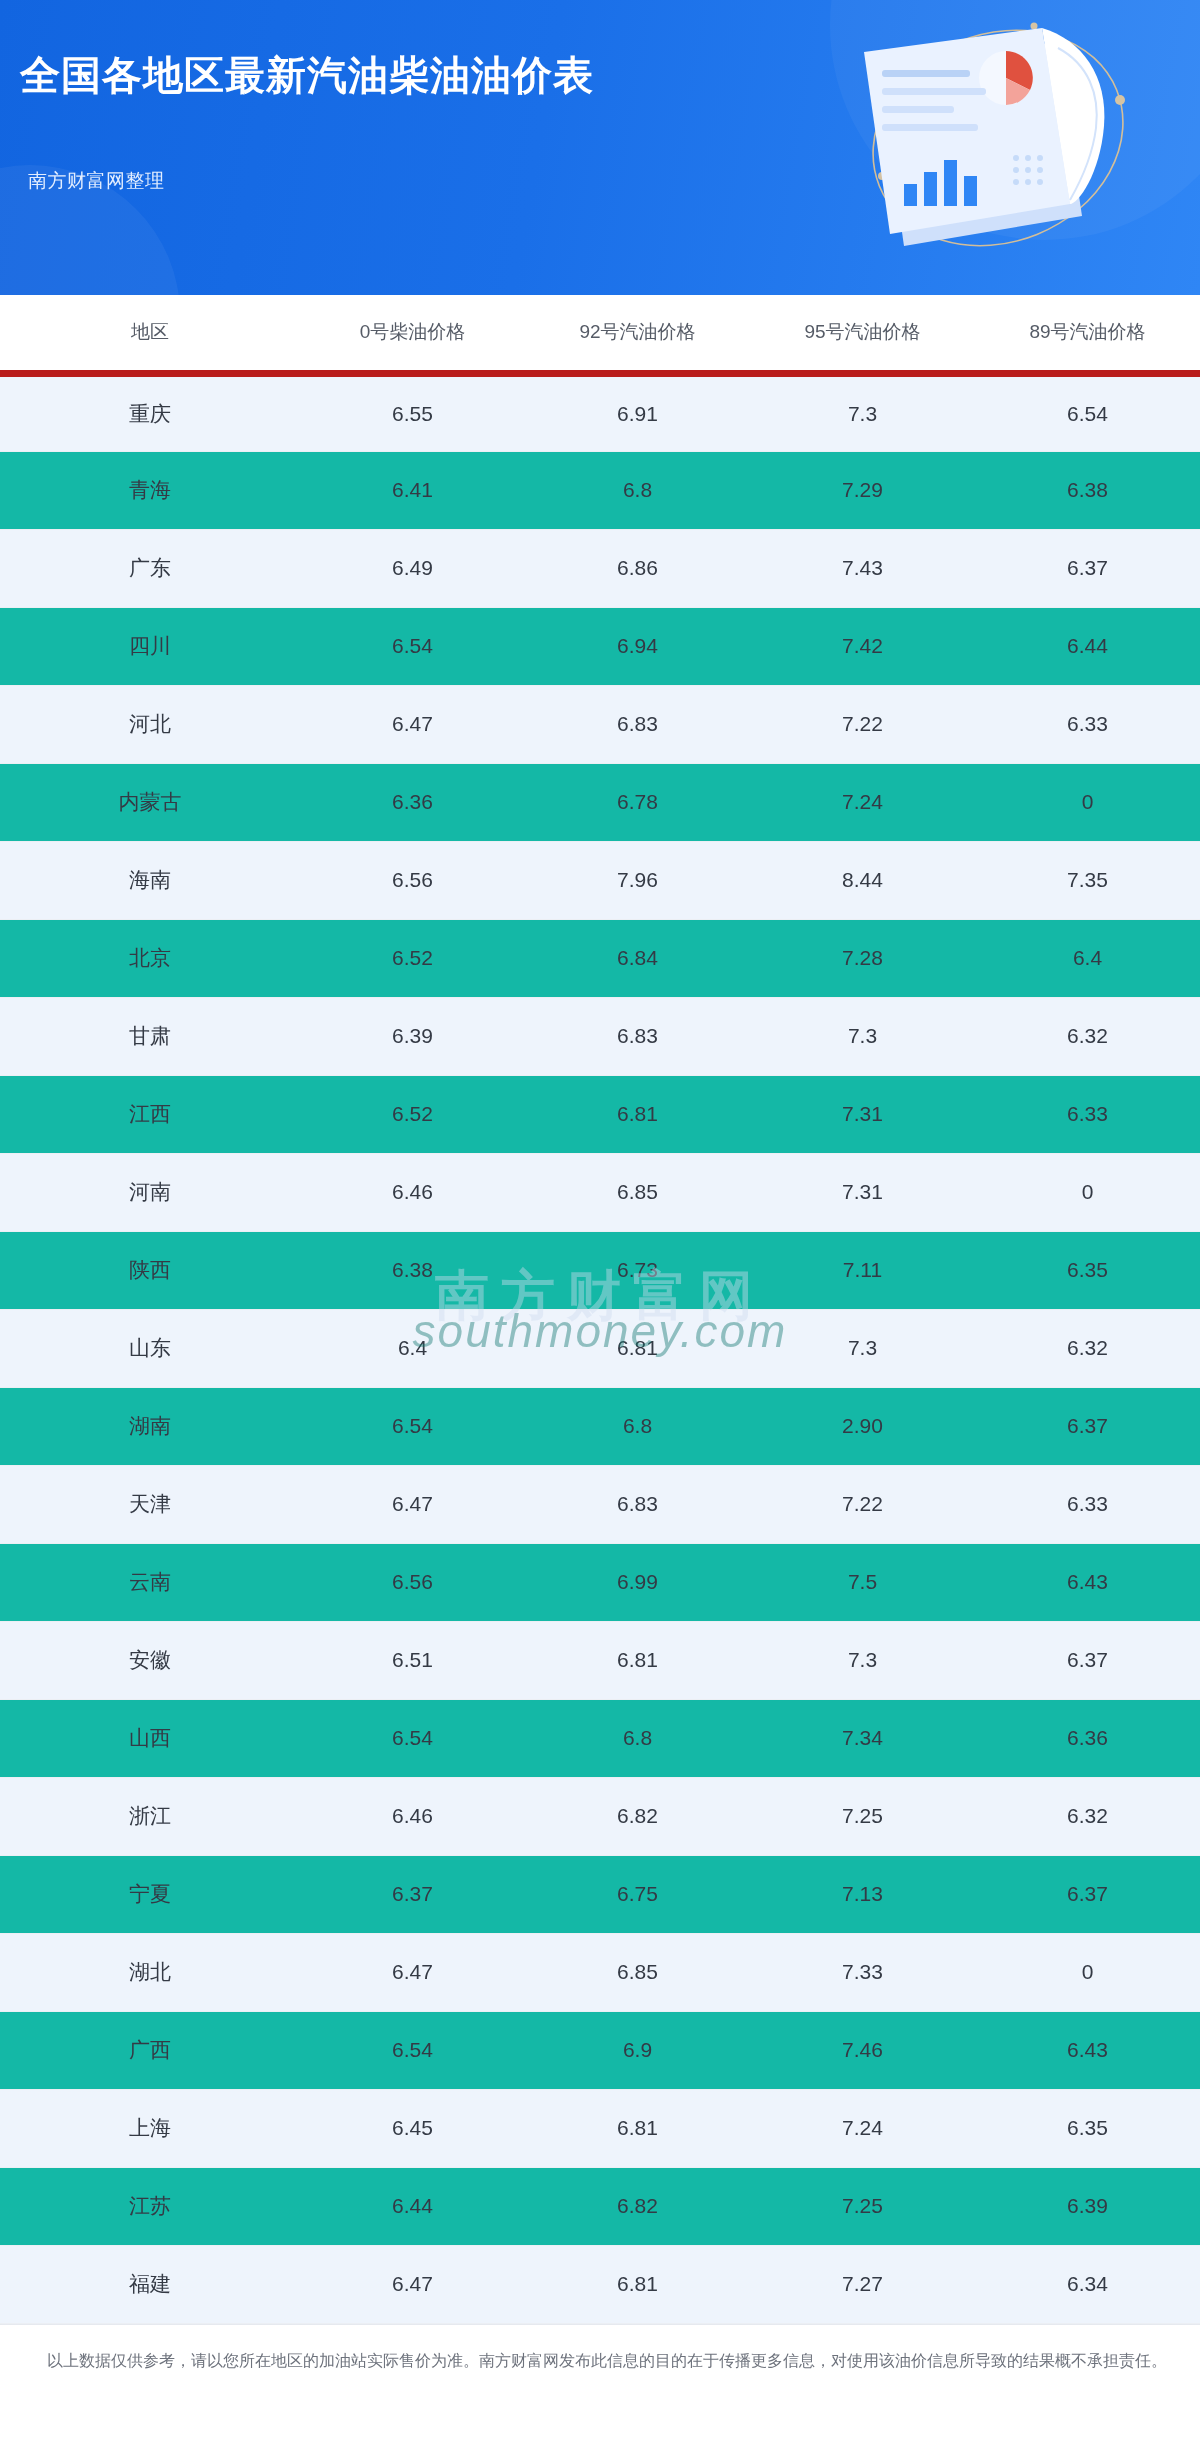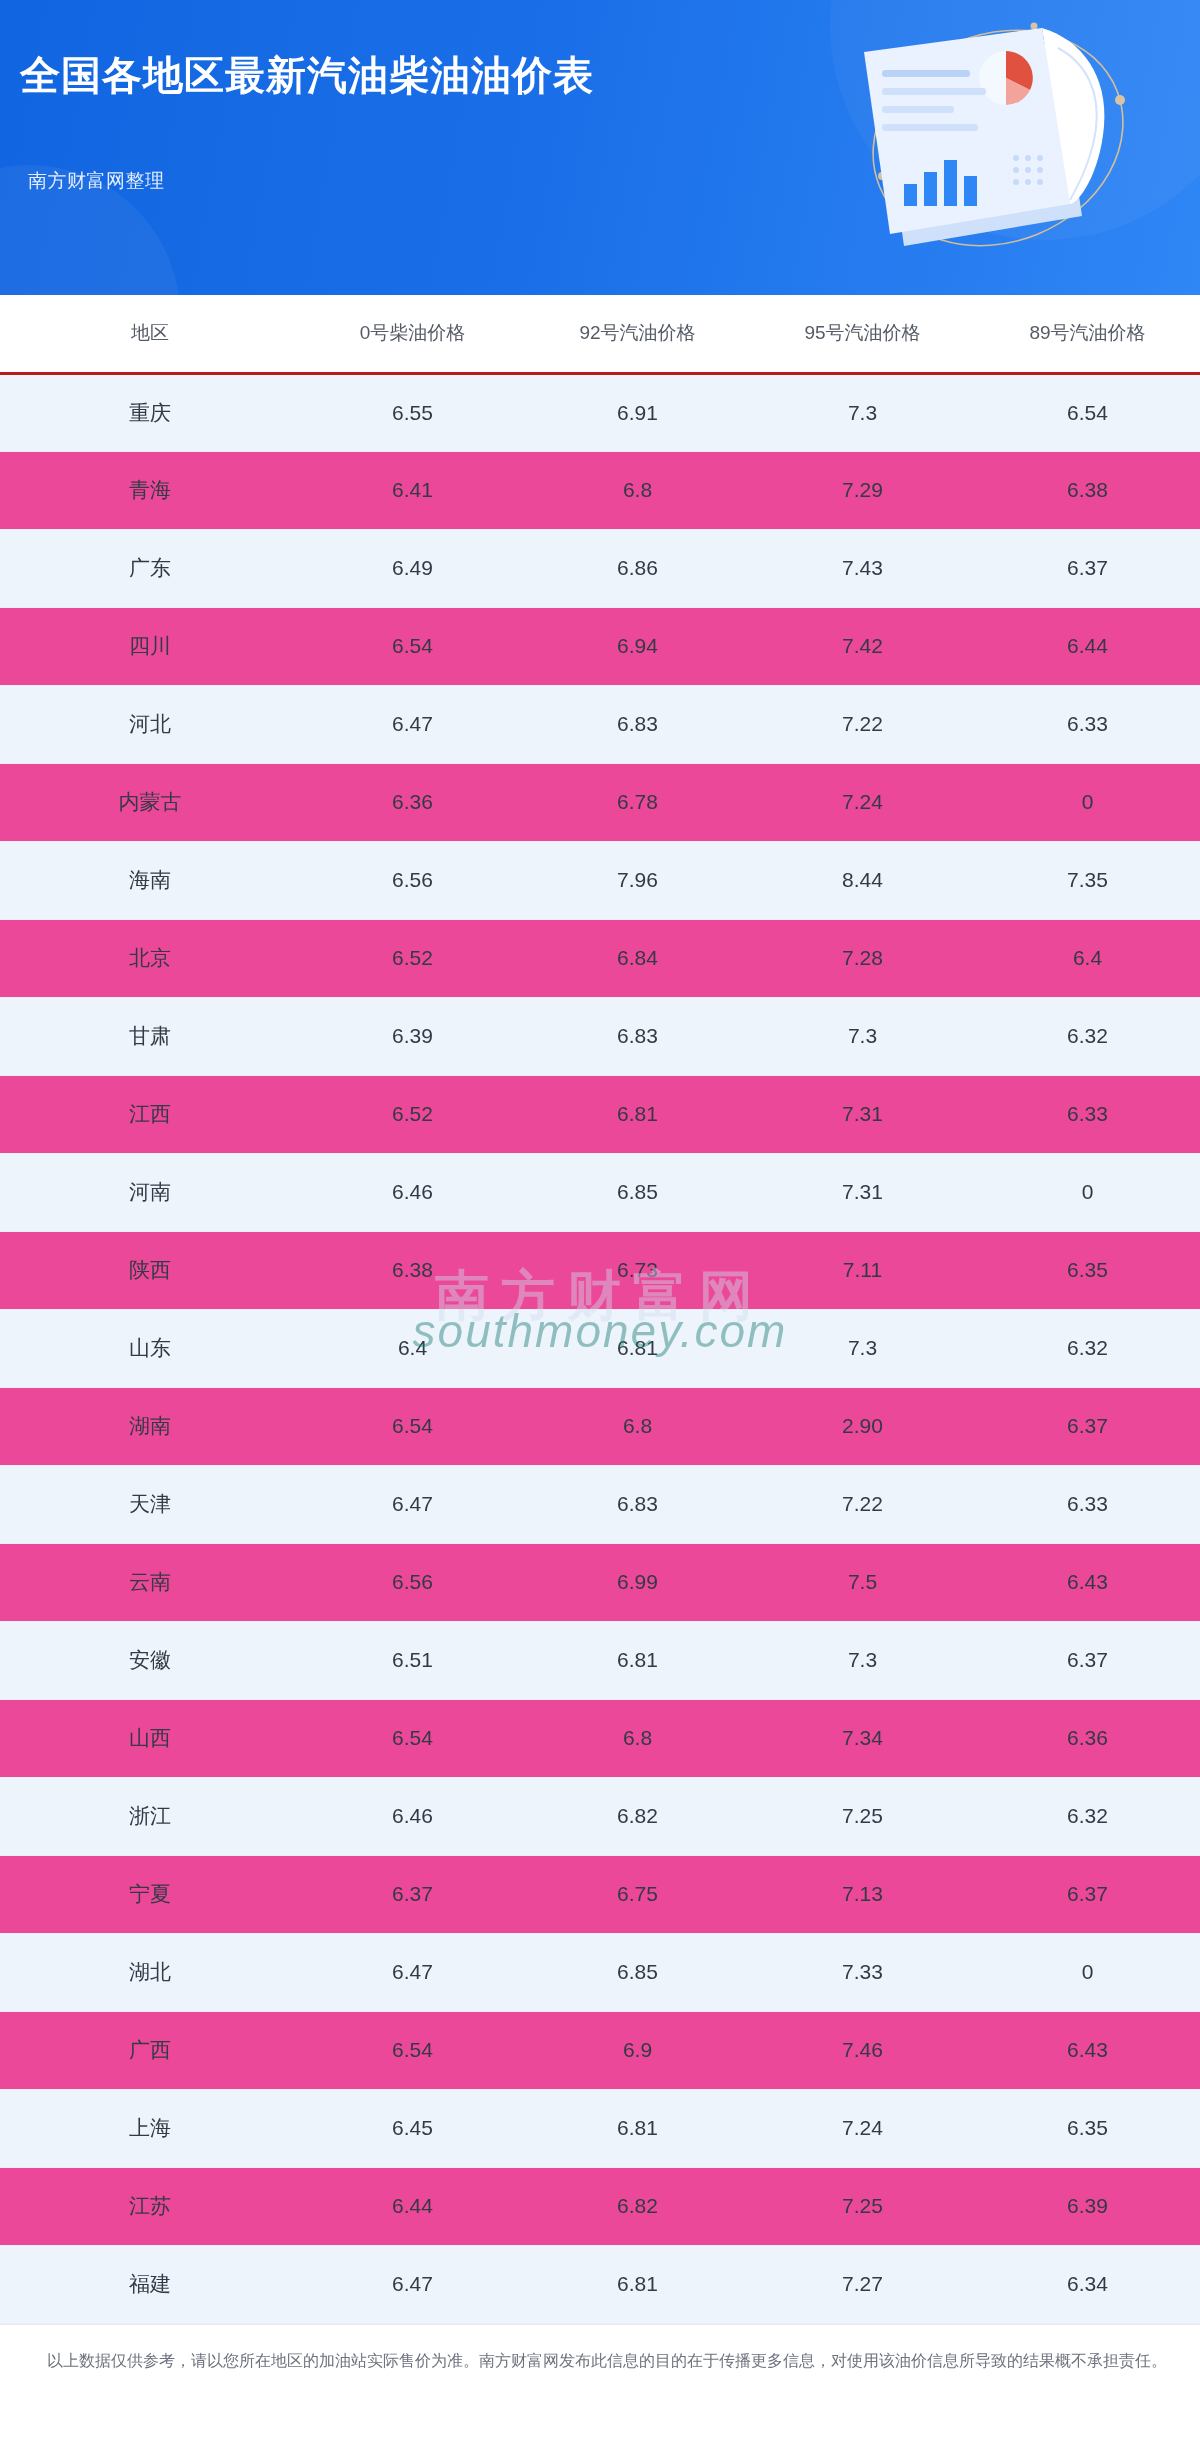--- a/index.html
+++ b/index.html
@@ -77,32 +77,32 @@
     border-collapse: collapse;
     table-layout: fixed;
   }
   table.price-table thead th {
     font-size: 19px;
     color: #555b66;
     font-weight: normal;
     height: 78px;
     vertical-align: middle;
     background: #ffffff;
-    border-bottom: 3px solid #b91c1c;
+    border-bottom: 7px solid #b91c1c;
   }
   table.price-table tbody td {
     height: 78px;
     font-size: 21px;
     color: #343a45;
     text-align: center;
     vertical-align: middle;
     border-bottom: 1px solid #eceff4;
   }
   table.price-table tbody tr.odd td { background: #eef4fc; }
-  table.price-table tbody tr.even td { background: #ec4899; }
+  table.price-table tbody tr.even td { background: #14b8a6; }
   td.region, th.region { width: 300px; }
   td.c1, th.c1 { width: 225px; }
   td.c2, th.c2 { width: 225px; }
   td.c3, th.c3 { width: 225px; }
   td.c4, th.c4 { width: 225px; }
 
   
   .watermark {
     position: absolute;
     left: 50%;

